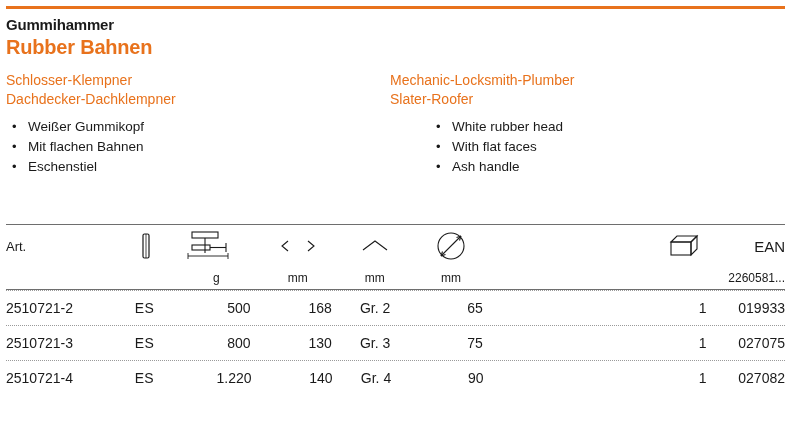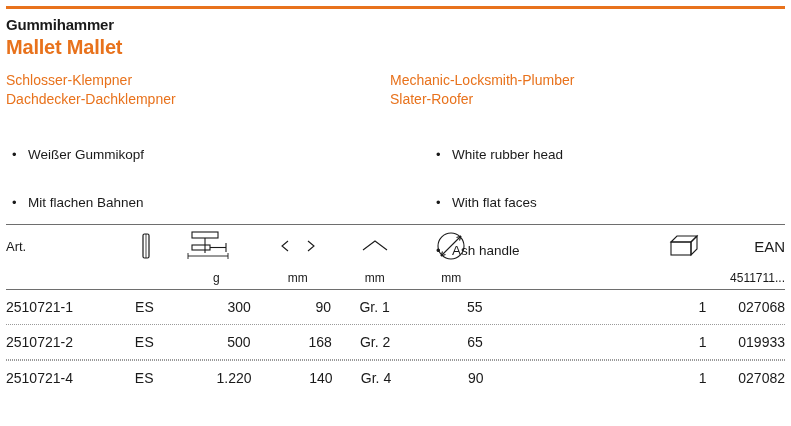--- a/index.html
+++ b/index.html
@@ -70,21 +70,20 @@
   }
   .bul-col.left { left: 0; }
   .bul-col.right { left: 424px; }
   .bul-col ul {
     margin: 0;
     padding-left: 22px;
     list-style: none;
   }
   .bul-col li {
     position: relative;
-    margin-top: 28px;
   }
   .bul-col li::before {
     content: "\2022";
     position: absolute;
     left: -16px;
     top: 0;
     font-size: 13px;
   }
 
   
@@ -153,38 +152,39 @@
   svg { display: inline-block; vertical-align: bottom; }
 </style>
 </head>
 <body>
 
 <div class="page">
 
   <div class="top-rule"></div>
 
   <div class="title-de">Gummihammer</div>
-  <div class="title-en">Mallet Mallet</div>
+  <div class="title-en">Rubber Bahnen</div>
 
   <div class="subtitles">
     <div class="sub-col left">
       <div>Schlosser-Klempner</div>
       <div>Dachdecker-Dachklempner</div>
     </div>
     <div class="sub-col right">
       <div>Mechanic-Locksmith-Plumber</div>
       <div>Slater-Roofer</div>
     </div>
   </div>
 
   <div class="bullets">
     <div class="bul-col left">
       <ul>
         <li>Weißer Gummikopf</li>
         <li>Mit flachen Bahnen</li>
+        <li>Eschenstiel</li>
       </ul>
     </div>
     <div class="bul-col right">
       <ul>
         <li>White rubber head</li>
         <li>With flat faces</li>
         <li>Ash handle</li>
       </ul>
     </div>
   </div>
@@ -245,61 +245,61 @@
 
       <tr class="hdr-units">
         <td class="c-art"></td>
         <td class="c-brand"></td>
         <td class="c-weight" style="text-align:center;padding-right:0 !important;">g</td>
         <td class="c-len" style="text-align:center;padding-right:0 !important;">mm</td>
         <td class="c-size">mm</td>
         <td class="c-diam" style="text-align:center;padding-right:0 !important;">mm</td>
         <td class="c-gap"></td>
         <td class="c-pack"></td>
-        <td class="c-ean ean-sub">4511711...</td>
+        <td class="c-ean ean-sub">2260581...</td>
       </tr>
     </tbody>
       </table>
 
     <div class="hr-solid"></div>
 
-    <table class="spec">
-      <tbody>
-          <tr class="row-data">
-        <td class="c-art">2510721-1</td>
-        <td class="c-brand brand">ES</td>
-        <td class="c-weight">300</td>
-        <td class="c-len">90</td>
-        <td class="c-size">Gr. 1</td>
-        <td class="c-diam">55</td>
-        <td class="c-gap"></td>
-        <td class="c-pack">1</td>
-        <td class="c-ean">027068</td>
-      </tr>
-    </tbody>
-      </table>
     <div class="hr-dotted"></div>
 
     <table class="spec">
       <tbody>
           <tr class="row-data">
         <td class="c-art">2510721-2</td>
         <td class="c-brand brand">ES</td>
         <td class="c-weight">500</td>
         <td class="c-len">168</td>
         <td class="c-size">Gr. 2</td>
         <td class="c-diam">65</td>
         <td class="c-gap"></td>
         <td class="c-pack">1</td>
         <td class="c-ean">019933</td>
       </tr>
     </tbody>
       </table>
     <div class="hr-dotted"></div>
 
+    <table class="spec">
+      <tbody>
+          <tr class="row-data">
+        <td class="c-art">2510721-3</td>
+        <td class="c-brand brand">ES</td>
+        <td class="c-weight">800</td>
+        <td class="c-len">130</td>
+        <td class="c-size">Gr. 3</td>
+        <td class="c-diam">75</td>
+        <td class="c-gap"></td>
+        <td class="c-pack">1</td>
+        <td class="c-ean">027075</td>
+      </tr>
+    </tbody>
+      </table>
     <div class="hr-dotted"></div>
 
     <table class="spec">
       <tbody>
           <tr class="row-data">
         <td class="c-art">2510721-4</td>
         <td class="c-brand brand">ES</td>
         <td class="c-weight">1.220</td>
         <td class="c-len">140</td>
         <td class="c-size">Gr. 4</td>

